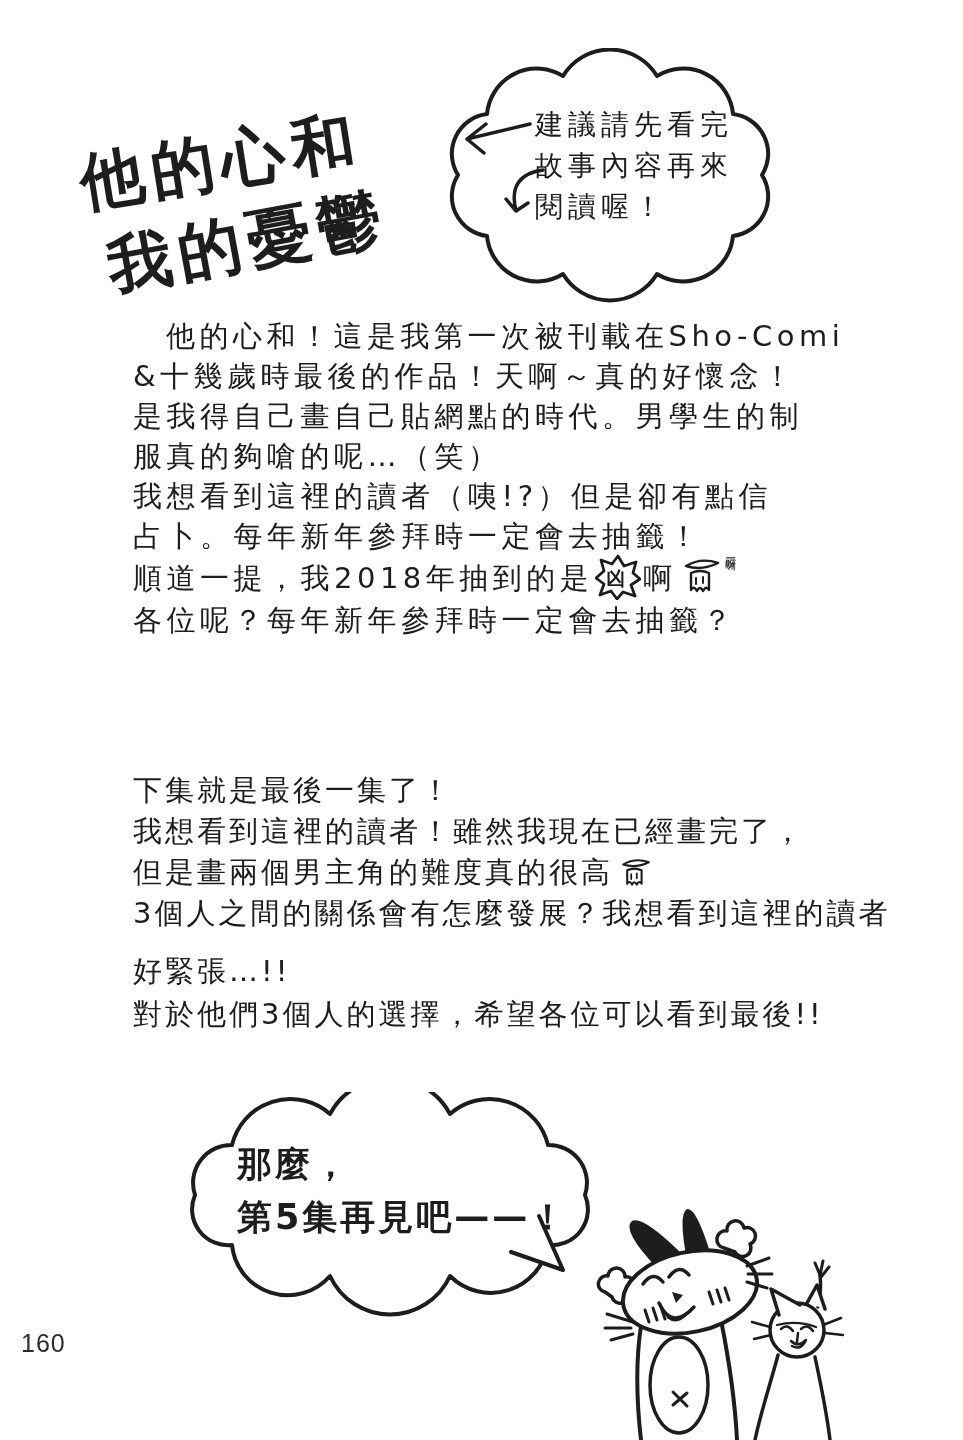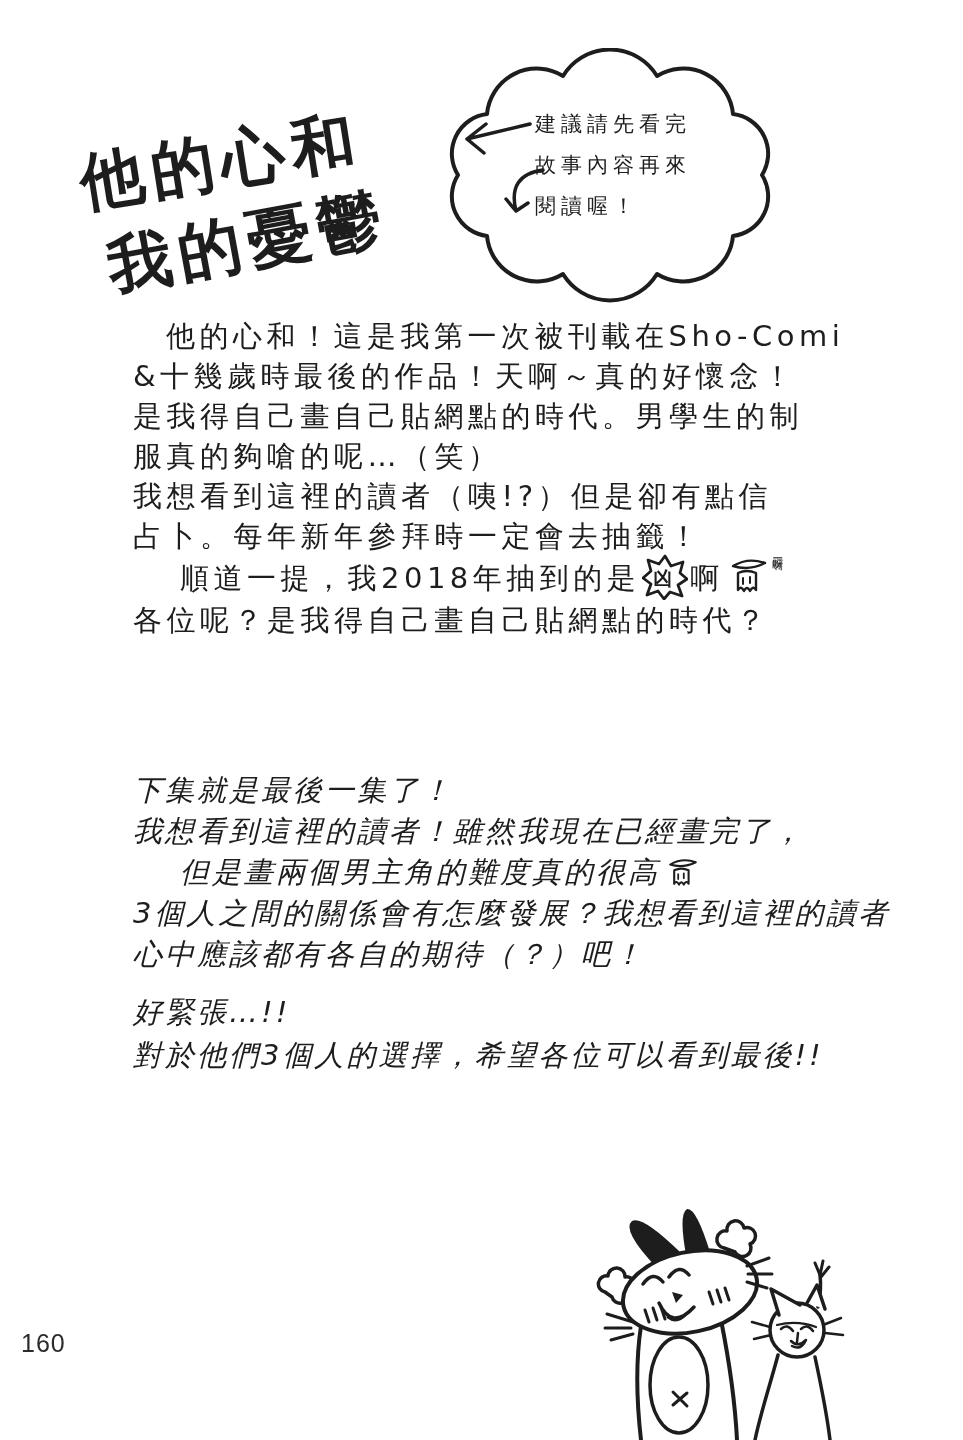--- a/index.html
+++ b/index.html
@@ -21,37 +21,37 @@
     white-space:nowrap;
   }
   .title .t2{transform:rotate(-1.5deg); margin-left:14px;}
 
   
   .cloud-top{position:absolute; left:438px; top:48px; width:345px; height:255px;}
   .cloud-top .csvg{position:absolute; left:0; top:0;}
   .cloud-top .arrows{position:absolute; left:12px; top:62px;}
   .ct-text{
     position:absolute; left:97px; top:56px;
-    font-size:21px; letter-spacing:5px; line-height:41px; font-weight:500;
+    font-size:28px; letter-spacing:5px; line-height:41px; font-weight:500;
     white-space:nowrap;
   }
 
   
   .para1{
     position:absolute; left:133px; top:316px;
     font-size:29px; letter-spacing:4.5px; line-height:40px; white-space:nowrap;
   }
   .para1 .indent{text-indent:33px;}
   .para2{
     position:absolute; left:133px; top:770px;
-    font-size:29px; letter-spacing:3px; line-height:41px; white-space:nowrap;font-style:italic;
+    font-size:29px; letter-spacing:3px; line-height:41px; white-space:nowrap;
   }
   .gap8{margin-top:17px;}
   .gap5{margin-top:2px;}
-  .flexline{display:flex; align-items:center;margin-left:47px;}
+  .flexline{display:flex; align-items:center;}
   .burst{margin:0 2px; margin-top:-2px; flex:0 0 auto;}
   .cry{margin-left:4px; margin-top:-8px; flex:0 0 auto;}
   .cry-s{margin-left:6px; margin-top:-4px; flex:0 0 auto;}
   .vtext{
     writing-mode:vertical-rl; font-size:11px; letter-spacing:1px;
     align-self:flex-start; margin-top:-6px; margin-left:2px; line-height:1;
   }
   svg text{font-family:"DejaVu Sans", sans-serif;}
 
   
@@ -117,40 +117,49 @@
         <text x="23" y="31" text-anchor="middle" font-size="19" font-weight="bold" fill="#1d1d1d">凶</text>
       </svg>
       <span>啊</span>
       <svg class="cry" width="42" height="40" viewBox="0 0 42 40">
         <path class="ink fillw" stroke-width="2.4" d="M 10 19 Q 19 15 28 19 L 28 36 Q 25 31 22 37 Q 19 31 16 37 Q 13 31 10 36 Z"></path>
         <path class="ink" stroke-width="2" d="M 15 24 L 15 30 M 22 23 L 22 29"></path>
         <path class="ink fillw" stroke-width="2.4" d="M 5 12 Q 20 3 37 9 Q 21 17 5 12 Z"></path>
       </svg>
       <span class="vtext">呀啊ー</span>
     </div>
-    <div>各位呢？是我得自己畫自己貼網點的時代？</div>
+    <div>各位呢？每年新年參拜時一定會去抽籤？</div>
   </div>
 
   <div class="para2">
     <div>下集就是最後一集了！</div>
     <div>我想看到這裡的讀者！雖然我現在已經畫完了，</div>
     <div class="flexline">
       <span>但是畫兩個男主角的難度真的很高</span>
       <svg class="cry-s" width="34" height="32" viewBox="0 0 42 40">
         <path class="ink fillw" stroke-width="2.6" d="M 10 19 Q 19 15 28 19 L 28 36 Q 25 31 22 37 Q 19 31 16 37 Q 13 31 10 36 Z"></path>
         <path class="ink" stroke-width="2.2" d="M 15 24 L 15 30 M 22 23 L 22 29"></path>
         <path class="ink fillw" stroke-width="2.6" d="M 5 12 Q 20 3 37 9 Q 21 17 5 12 Z"></path>
       </svg>
     </div>
     <div>3個人之間的關係會有怎麼發展？我想看到這裡的讀者</div>
-    <div>心中應該都有各自的期待（？）吧！</div>
     <div class="gap8">好緊張…!!</div>
     <div class="gap5">對於他們3個人的選擇，希望各位可以看到最後!!</div>
   </div>
 
+  <div class="cloud-bottom">
+    <svg class="csvg" width="440" height="235" viewBox="0 0 440 235">
+      <path class="ink fillw" stroke-width="4" d="M 20 103 A 38 38 0 0 1 57 53 A 60 60 0 0 1 155 22 A 68 68 0 0 1 275 22 A 60 60 0 0 1 373 53 A 38 38 0 0 1 410 103 A 36 36 0 0 1 373 153 A 58 58 0 0 1 275 184 A 66 66 0 0 1 155 184 A 56 56 0 0 1 57 153 A 36 36 0 0 1 20 103 Z"></path>
+      <path class="ink fillw" stroke-width="4" d="M 336 160 L 388 178 L 364 124"></path>
+    </svg>
+    <div class="cb-text">
+      <div>那麼，</div>
+      <div>第5集再見吧——！</div>
+    </div>
+  </div>
 
   <svg class="rabbit" width="390" height="240" viewBox="0 0 390 240">
 
     <path class="fillb" d="M 82 68 Q 46 30 57 21 Q 67 15 105 52 Z"></path>
     <path class="fillb" d="M 112 60 Q 103 14 112 9 Q 121 7 135 52 Z"></path>
 
     <path class="ink" stroke-width="4" d="M 132 88 L 155 50"></path>
     <path class="ink fillw" stroke-width="3.5" d="M 149 48 A 8 8 0 1 1 152 31 A 8 8 0 1 1 169 28 A 8 8 0 1 1 175 44 A 8 8 0 1 1 160 52 Z"></path>
     <path class="ink" stroke-width="4" d="M 72 118 L 50 93"></path>
     <path class="ink fillw" stroke-width="3.5" d="M 30 92 A 8 8 0 1 1 33 76 A 8 8 0 1 1 50 77 A 8 8 0 1 1 53 93 A 8 8 0 1 1 37 97 Z"></path>

